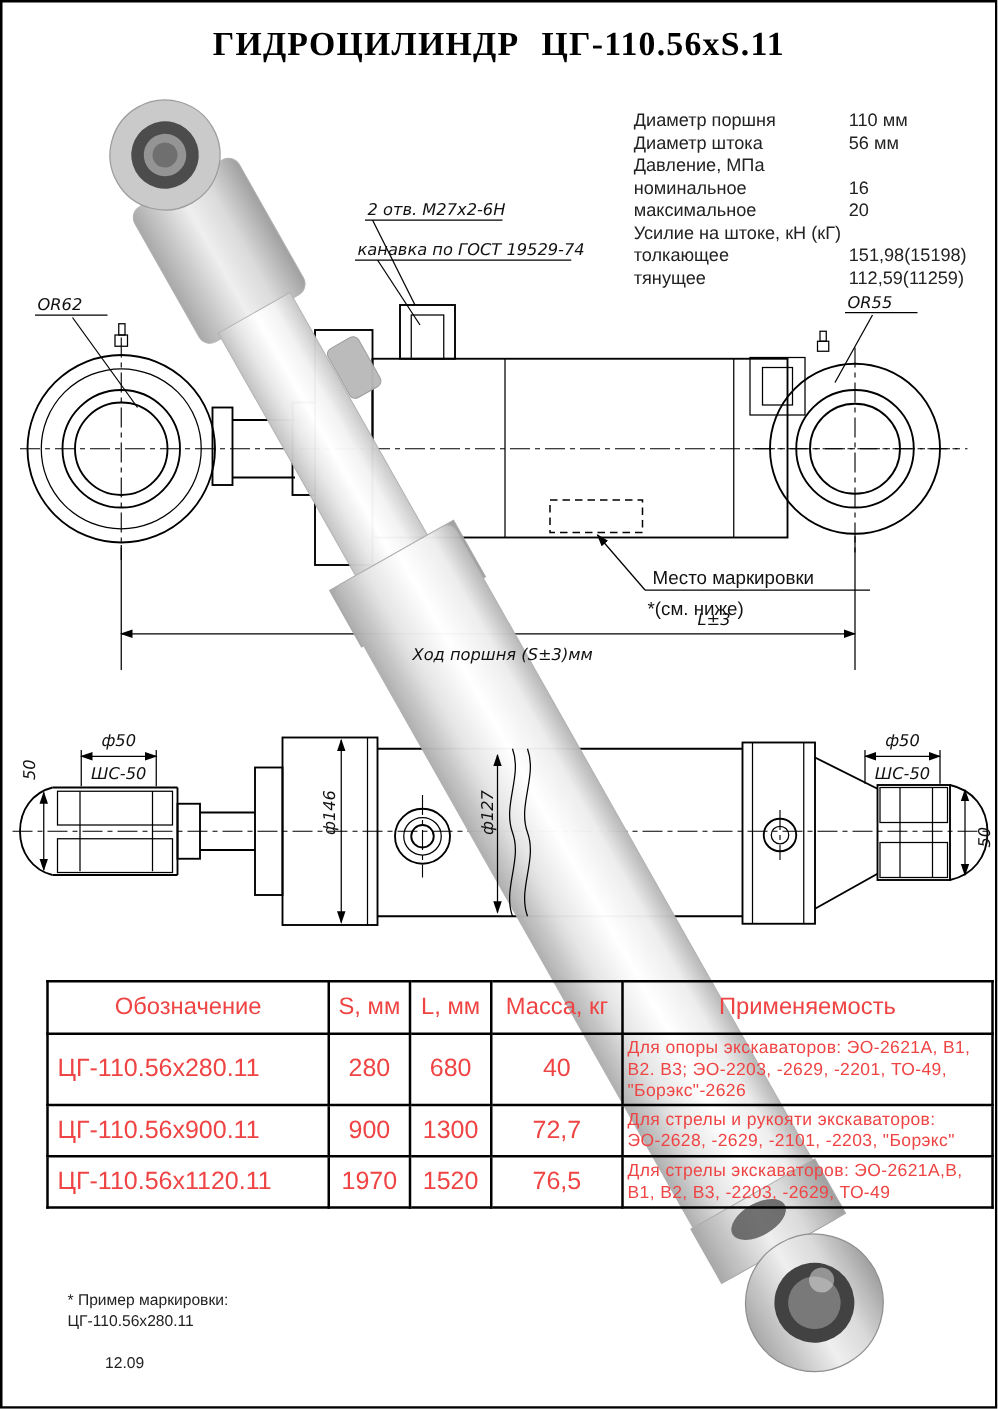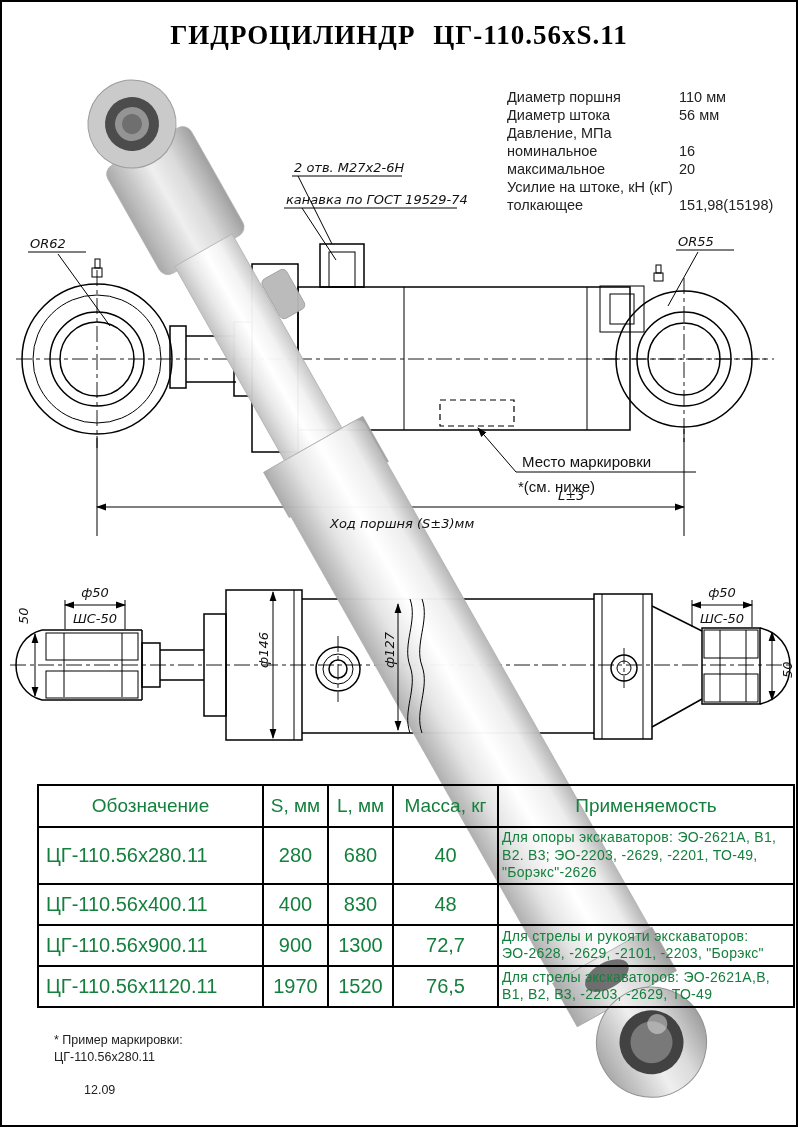--- a/index.html
+++ b/index.html
@@ -8,21 +8,21 @@
   .title{position:absolute;top:18px;left:0;right:0;text-align:center;
          font-family:"Liberation Serif",serif;font-weight:bold;font-size:27px;
          letter-spacing:1px;word-spacing:10px;color:#000;}
   .specs{position:absolute;left:505px;top:86px;width:290px;font-size:14.5px;color:#222;}
   .spec-row{display:flex;height:18px;line-height:18px;}
   .spec-label{width:172px;white-space:nowrap;}
   .spec-value{white-space:nowrap;}
   .svg-layer{position:absolute;left:0;top:0;}
   .spec-table{position:absolute;left:35px;top:782px;width:756px;border-collapse:collapse;
               table-layout:fixed;background:transparent;}
-  .spec-table th,.spec-table td{border:2px solid #000;padding:0;color:#15803d;background:transparent;}
+  .spec-table th,.spec-table td{border:2px solid #000;padding:0;color:#ef4444;background:transparent;}
   .spec-table th{font-size:19px;font-weight:normal;height:40px;}
   .spec-table td{height:37px;}
   td.cell-name{font-size:20px;text-align:left;padding-left:7px;}
   td.cell-num{font-size:20px;text-align:center;}
   td.cell-app{font-size:14px;line-height:1.25;letter-spacing:.3px;text-align:left;
               padding:1px 3px;vertical-align:middle;}
   .footnote{position:absolute;left:52px;top:1030px;font-size:12.5px;line-height:1.35;color:#222;}
   .footnote .indent{padding-left:30px;margin-top:16px;}
   
   .ln{stroke:#000;stroke-width:1.5;fill:none;}
@@ -61,20 +61,24 @@
         <span class="spec-label">максимальное</span>
         <span class="spec-value">20</span>
       </div>
     <div class="spec-row">
         <span class="spec-label">Усилие на штоке, кН (кГ)</span>
         <span class="spec-value"></span>
       </div>
     <div class="spec-row">
         <span class="spec-label">толкающее</span>
         <span class="spec-value">151,98(15198)</span>
+      </div>
+    <div class="spec-row">
+        <span class="spec-label">тянущее</span>
+        <span class="spec-value">112,59(11259)</span>
       </div>
   </div>
 
   <svg class="svg-layer" width="798" height="1127" viewBox="0 0 798 1127">
     <defs>
       <marker id="arr" viewBox="0 0 10 10" refX="9" refY="5" markerWidth="10" markerHeight="10" orient="auto-start-reverse">
         <path d="M0,1.6 L10,5 L0,8.4 z" fill="#000"></path>
       </marker>
       <pattern id="hatch" width="6" height="6" patternUnits="userSpaceOnUse" patternTransform="rotate(45)">
         <rect width="6" height="6" fill="#fff"></rect>
@@ -282,27 +286,20 @@
       <th>Применяемость</th>
     </tr>
     <tr>
       <td class="cell-name">ЦГ-110.56х280.11</td>
       <td class="cell-num">280</td>
       <td class="cell-num">680</td>
       <td class="cell-num">40</td>
       <td class="cell-app">Для опоры экскаваторов: ЭО-2621А, В1, В2. В3; ЭО-2203, -2629, -2201, ТО-49, "Борэкс"-2626</td>
     </tr>
     <tr>
-      <td class="cell-name">ЦГ-110.56х400.11</td>
-      <td class="cell-num">400</td>
-      <td class="cell-num">830</td>
-      <td class="cell-num">48</td>
-      <td class="cell-app"></td>
-    </tr>
-    <tr>
       <td class="cell-name">ЦГ-110.56х900.11</td>
       <td class="cell-num">900</td>
       <td class="cell-num">1300</td>
       <td class="cell-num">72,7</td>
       <td class="cell-app">Для стрелы и рукояти экскаваторов: ЭО-2628, -2629, -2101, -2203, "Борэкс"</td>
     </tr>
     <tr>
       <td class="cell-name">ЦГ-110.56х1120.11</td>
       <td class="cell-num">1970</td>
       <td class="cell-num">1520</td>

